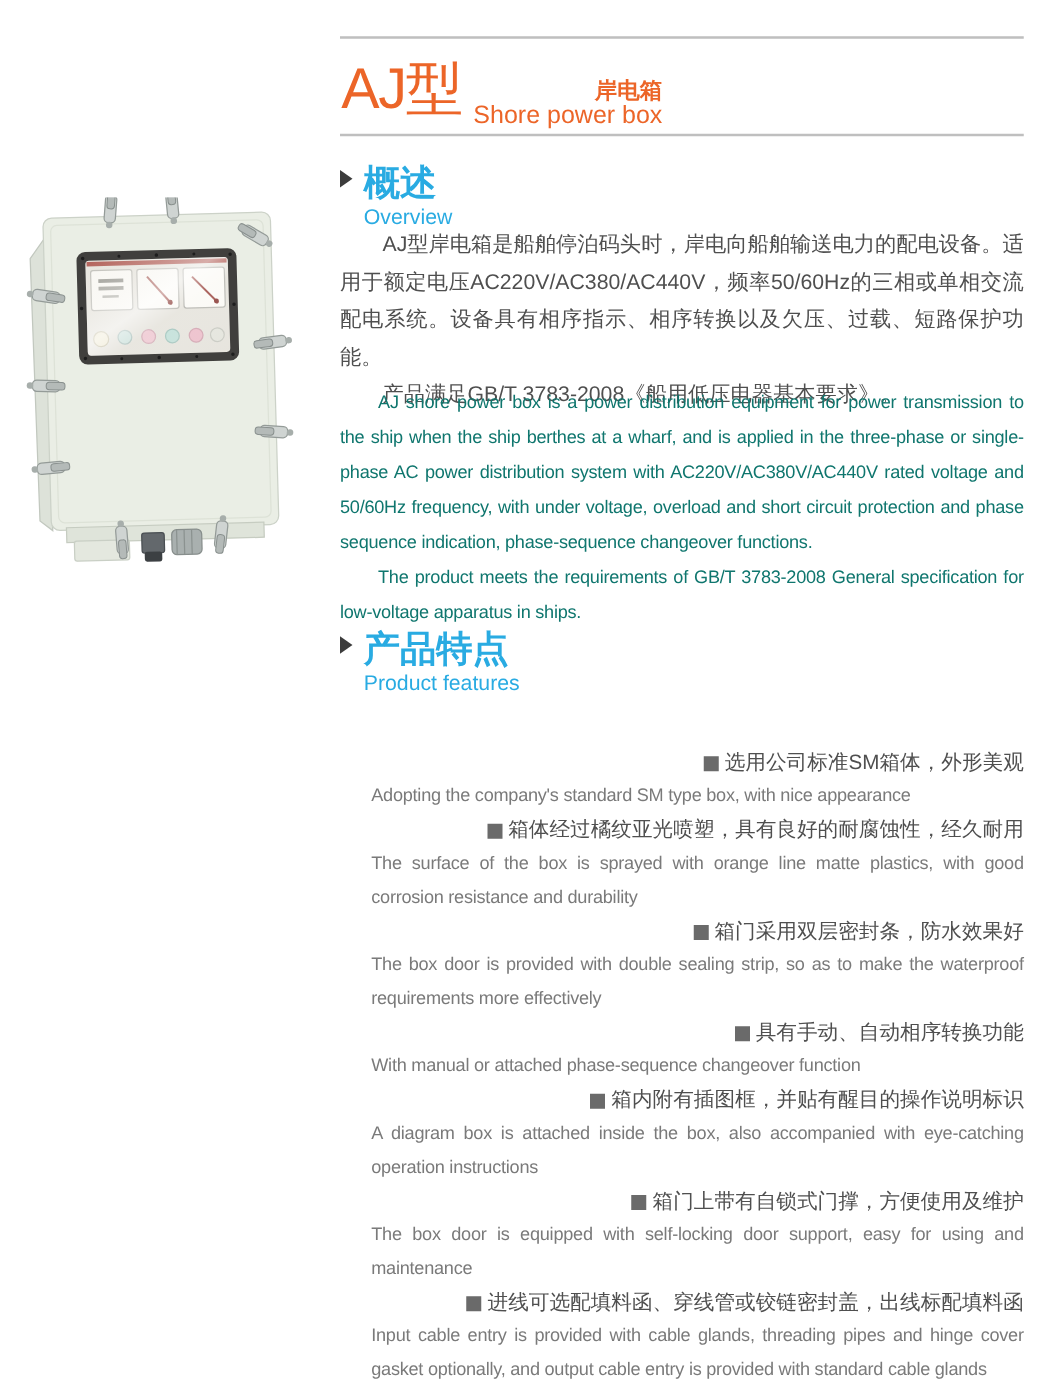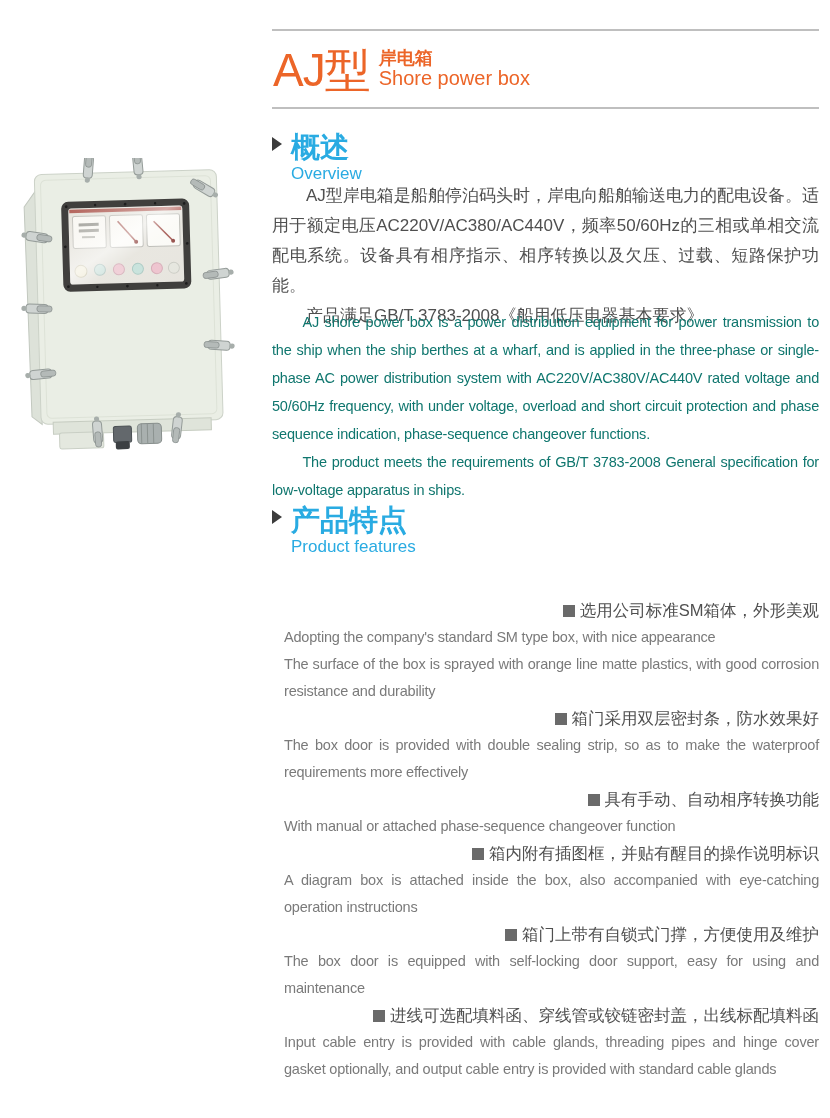--- a/index.html
+++ b/index.html
@@ -9,21 +9,21 @@
     background:#ffffff; overflow:hidden;
     font-family:"Liberation Sans","DejaVu Sans",sans-serif;
   }
   .rule { position:absolute; left:272px; width:547px; height:2px; background:#bfbfbf; }
   .rule-top { top:29px; }
   .rule-mid { top:107px; }
 
   
   .hdr { position:absolute; left:273px; top:44px; display:flex; align-items:flex-start; }
   .hdr-model { font-size:46px; line-height:52px; color:#ec6528; letter-spacing:-1px; }
-  .hdr-sub { margin-left:9px; margin-top:4px; color:#ec6528; }
+  .hdr-sub { margin-left:9px; margin-top:18px; color:#ec6528;text-align:right; }
   .hdr-sub-zh { font-size:18px; font-weight:bold; line-height:20px; }
   .hdr-sub-en { font-size:20px; line-height:20px; }
 
   
   .sec-head { position:absolute; left:272px; }
   .tri {
     display:inline-block; width:0; height:0; margin-right:9px; vertical-align:6px;
     border-left:10px solid #3c3c3c; border-top:7px solid transparent; border-bottom:7px solid transparent;
   }
   .sec-zh { font-size:29px; font-weight:bold; color:#29abe2; line-height:32px; display:inline-block; }
@@ -31,21 +31,21 @@
 
   
   .paras { position:absolute; left:272px; width:547px; text-align:justify; }
   .p-zh { font-size:17px; line-height:30px; color:#4f4f4f; text-indent:2em; }
   .p-en { font-size:14.5px; line-height:28px; color:#0f766e; text-indent:2.1em; letter-spacing:-0.2px; }
 
   
   .feats { position:absolute; left:272px; width:547px; }
   .feat-zh { font-size:16.5px; line-height:27px; color:#4f4f4f; display:flex; align-items:baseline;justify-content:flex-end; }
   .sq { flex:0 0 auto; width:12px; height:12px; background:#6a6a6a; margin-right:5px; align-self:center; margin-top:1px; }
-  .feat-en { font-size:14.5px; line-height:27px; color:#7a7a7a; margin-left:12px; text-align:justify; letter-spacing:-0.2px; }
+  .feat-en { font-size:14.5px; line-height:27px; color:#7a7a7a; margin-left:25px; text-align:justify; letter-spacing:-0.2px; }
 
   
   .photo { position:absolute; left:12px; top:158px; width:236px; height:300px; }
 </style>
 </head>
 <body>
 
 <div class="page">
 
   <div class="rule rule-top"></div>
@@ -183,20 +183,24 @@
 
   <div class="feats" style="top:597px;">
     <div class="feat">
       <div class="feat-zh">
           <span class="sq"></span>
           <span>选用公司标准SM箱体，外形美观</span>
         </div>
       <div class="feat-en">Adopting the company's standard SM type box, with nice appearance</div>
     </div>
     <div class="feat">
+      <div class="feat-zh">
+          <span class="sq"></span>
+          <span>箱体经过橘纹亚光喷塑，具有良好的耐腐蚀性，经久耐用</span>
+        </div>
       <div class="feat-en">The surface of the box is sprayed with orange line matte plastics, with good corrosion resistance and durability</div>
     </div>
     <div class="feat">
       <div class="feat-zh">
           <span class="sq"></span>
           <span>箱门采用双层密封条，防水效果好</span>
         </div>
       <div class="feat-en">The box door is provided with double sealing strip, so as to make the waterproof requirements more effectively</div>
     </div>
     <div class="feat">

